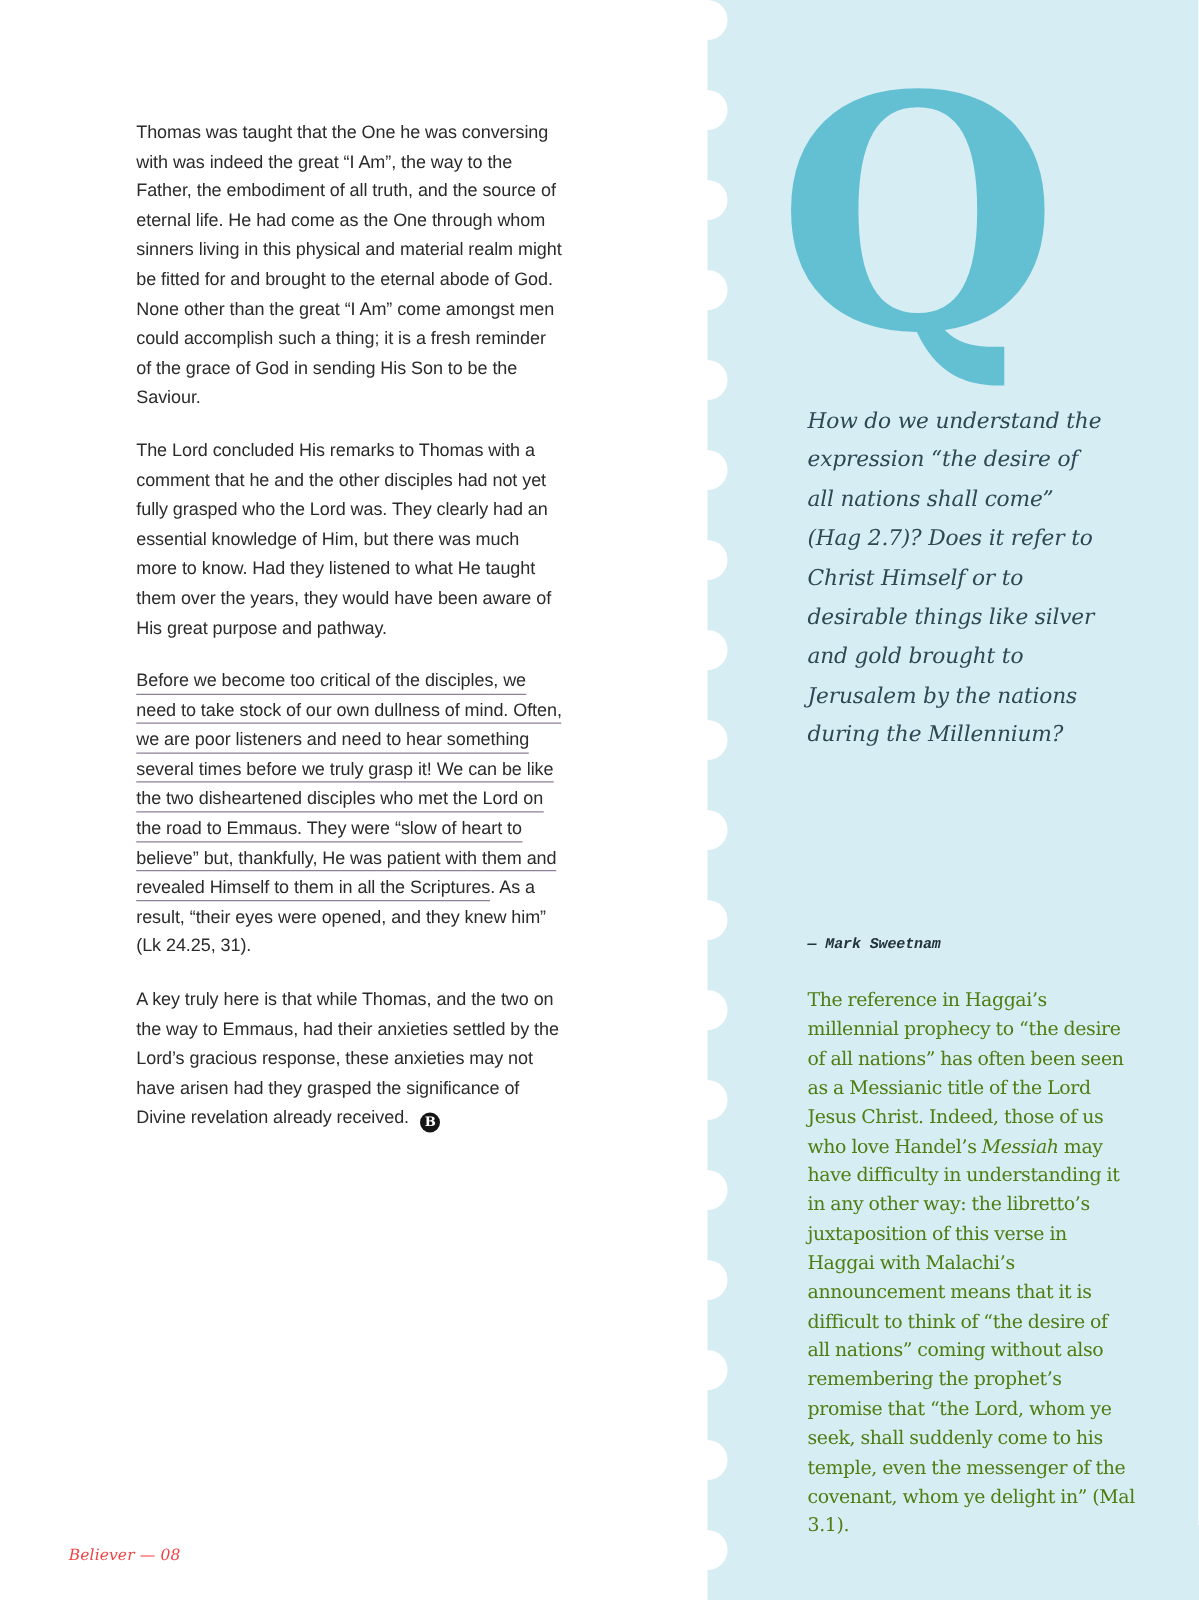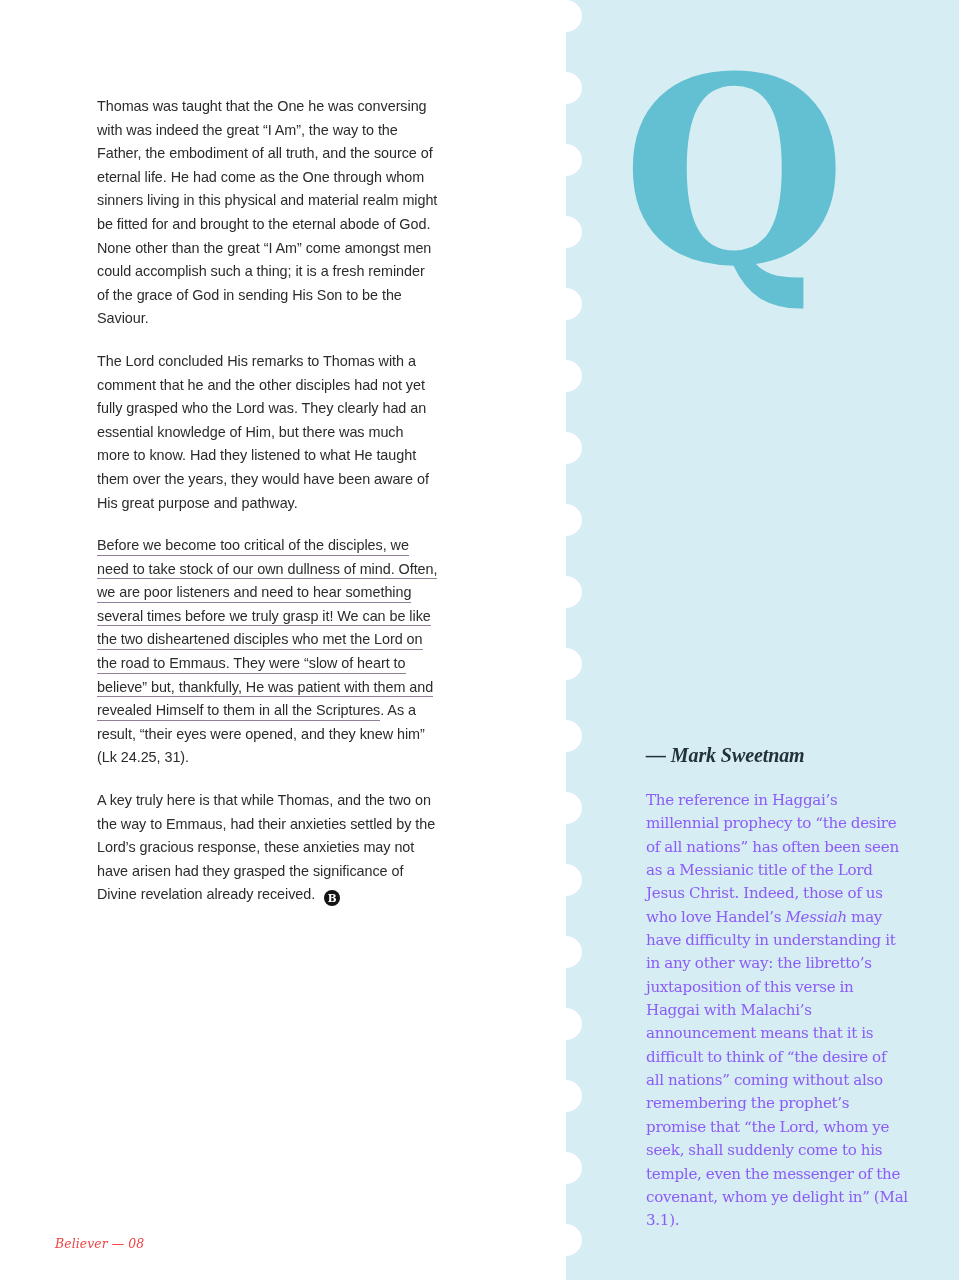--- a/index.html
+++ b/index.html
@@ -71,49 +71,49 @@
     color: #2d4852;
     letter-spacing: -0.15px;
   }
 
   
   .byline {
     position: absolute;
     left: 646px;
     top: 745px;
     width: 260px;
-    font-family: Liberation Serif, serif;
+    font-family: Liberation Mono, monospace;
     font-style: italic;
     font-weight: 700;
-    font-size: 20px;
+    font-size: 12px;
     line-height: 20px;
     color: #22333b;
     letter-spacing: -0.1px;
   }
 
   
   .answer {
     position: absolute;
     left: 646px;
     top: 789px;
     width: 262px;
     font-family: "DejaVu Serif", serif;
     font-size: 15.1px;
     line-height: 23.35px;
-    color: #8b5cf6;
+    color: #4d7c0f;
     letter-spacing: -0.28px;
     text-align: left;
     word-spacing: -0.3px;
   }
   .answer i { font-style: italic; }
 
   
   .article {
     position: absolute;
-    left: 97px;
+    left: 109px;
     top: 95px;
     width: 342px;
     font-family: "Liberation Sans", sans-serif;
     font-size: 14.4px;
     line-height: 23.6px;
     color: #2b2b2b;
     letter-spacing: -0.05px;
   }
   .article p {
     margin: 0 0 19px 0;
@@ -184,20 +184,21 @@
         <div class="scallop" style="top: 936px;"></div>
         <div class="scallop" style="top: 1008px;"></div>
         <div class="scallop" style="top: 1080px;"></div>
         <div class="scallop" style="top: 1152px;"></div>
         <div class="scallop" style="top: 1224px;"></div>
       </div>
   </div>
 
   <div class="drop-q">Q</div>
 
+  <div class="question">How do we understand the expression “the desire of all nations shall come” (Hag 2.7)? Does it refer to Christ Himself or to desirable things like silver and gold brought to Jerusalem by the nations during the Millennium?</div>
 
   <div class="byline">— Mark Sweetnam</div>
 
   <div class="answer"><span>The reference in Haggai’s millennial prophecy to “the desire of all nations” has often been seen as a Messianic title of the Lord Jesus Christ. Indeed, those of us who love Handel’s </span><i>Messiah</i><span> may have difficulty in understanding it in any other way: the libretto’s juxtaposition of this verse in Haggai with Malachi’s announcement means that it is difficult to think of “the desire of all nations” coming without also remembering the prophet’s promise that “the Lord, whom ye seek, shall suddenly come to his temple, even the messenger of the covenant, whom ye delight in” (Mal 3.1).</span></div>
 
   <div class="article">
     <p>Thomas was taught that the One he was conversing with was indeed the great “I Am”, the way to the Father, the embodiment of all truth, and the source of eternal life. He had come as the One through whom sinners living in this physical and material realm might be fitted for and brought to the eternal abode of God. None other than the great “I Am” come amongst men could accomplish such a thing; it is a fresh reminder of the grace of God in sending His Son to be the Saviour.</p>
 
     <p>The Lord concluded His remarks to Thomas with a comment that he and the other disciples had not yet fully grasped who the Lord was. They clearly had an essential knowledge of Him, but there was much more to know. Had they listened to what He taught them over the years, they would have been aware of His great purpose and pathway.</p>
 

